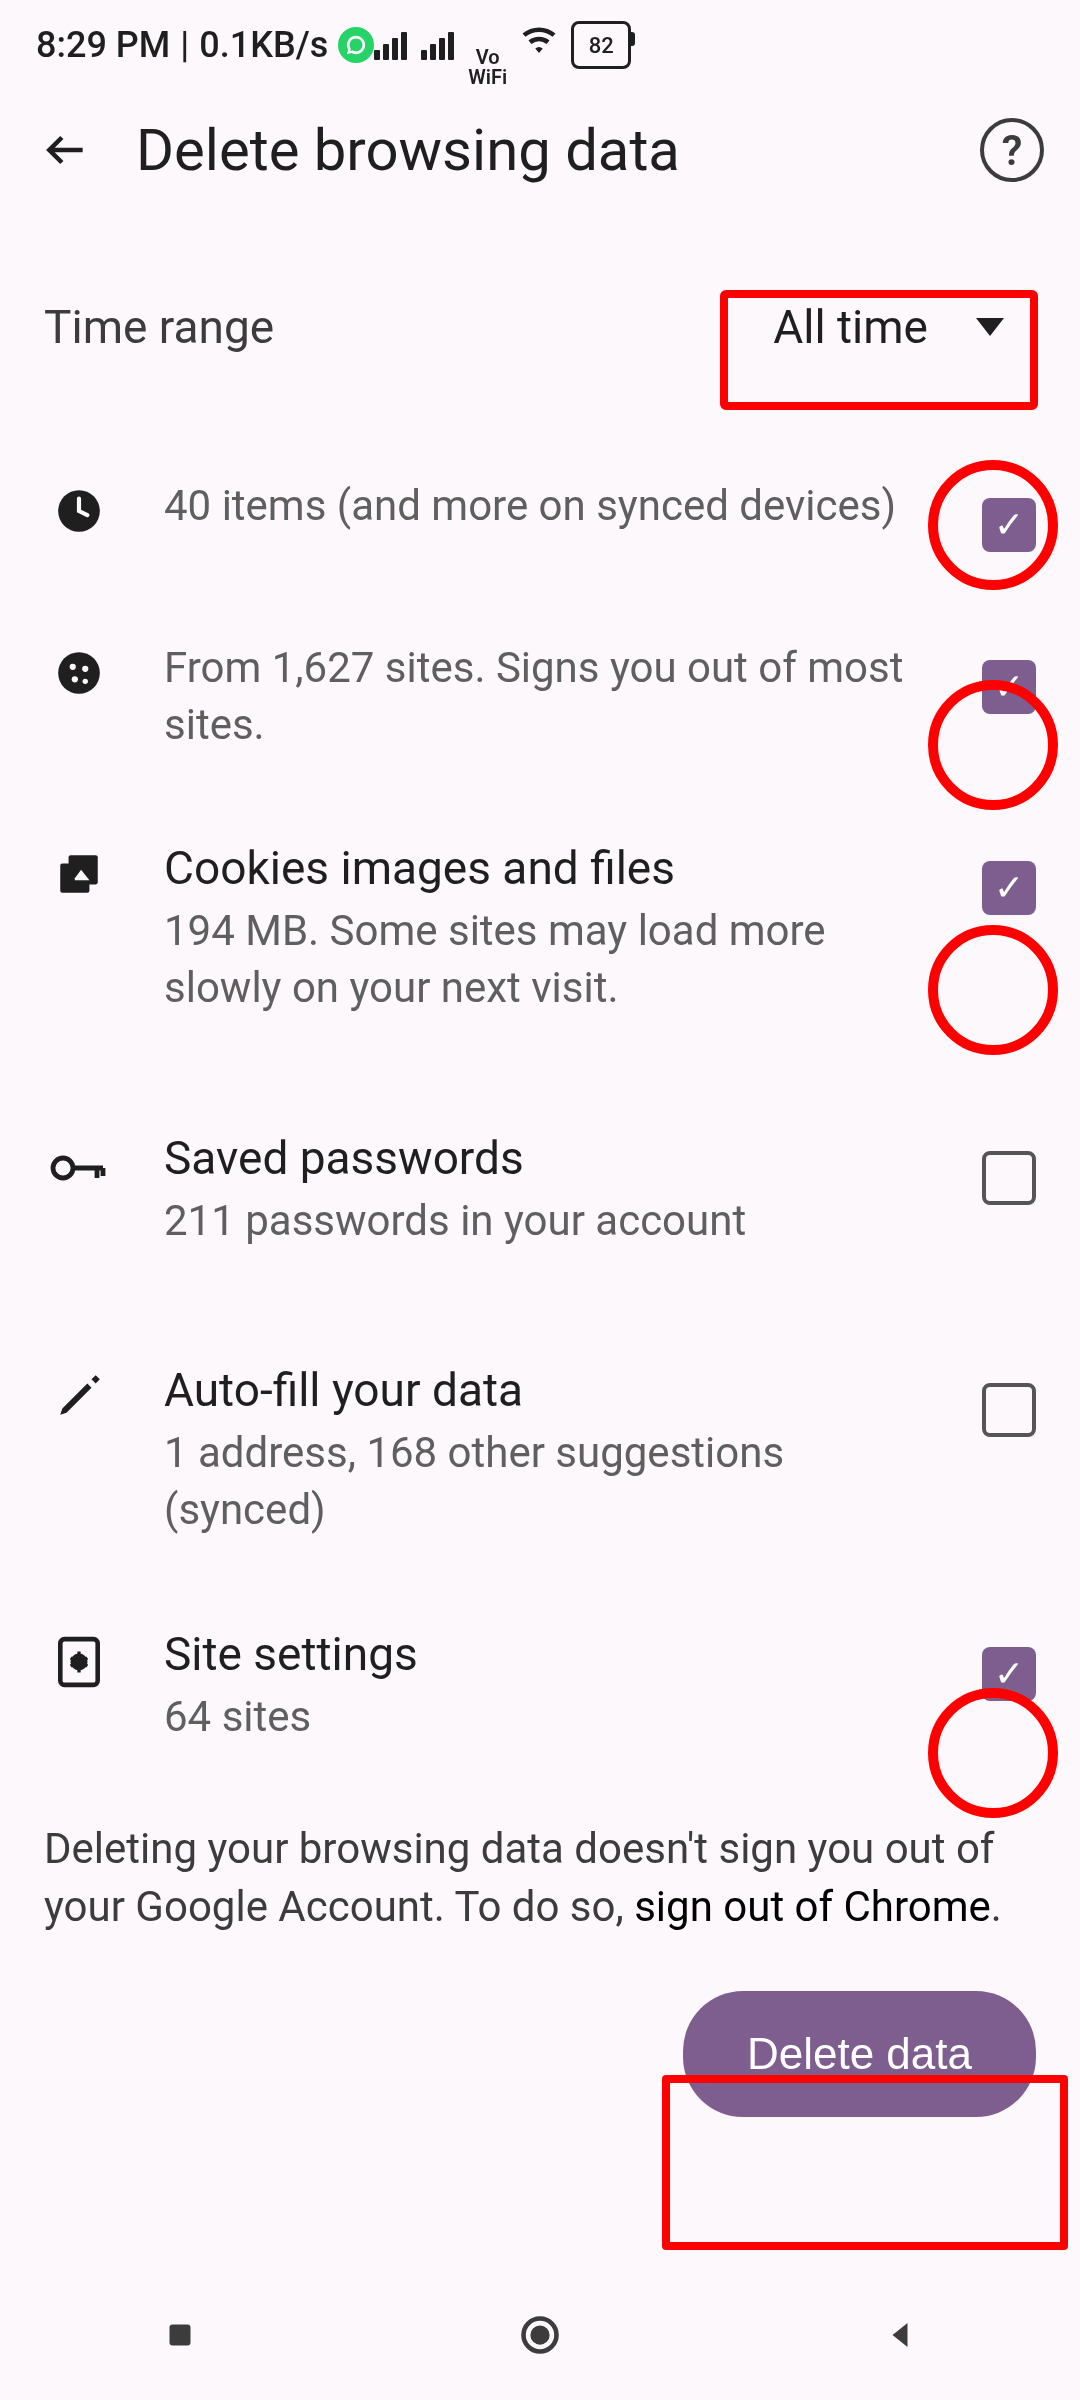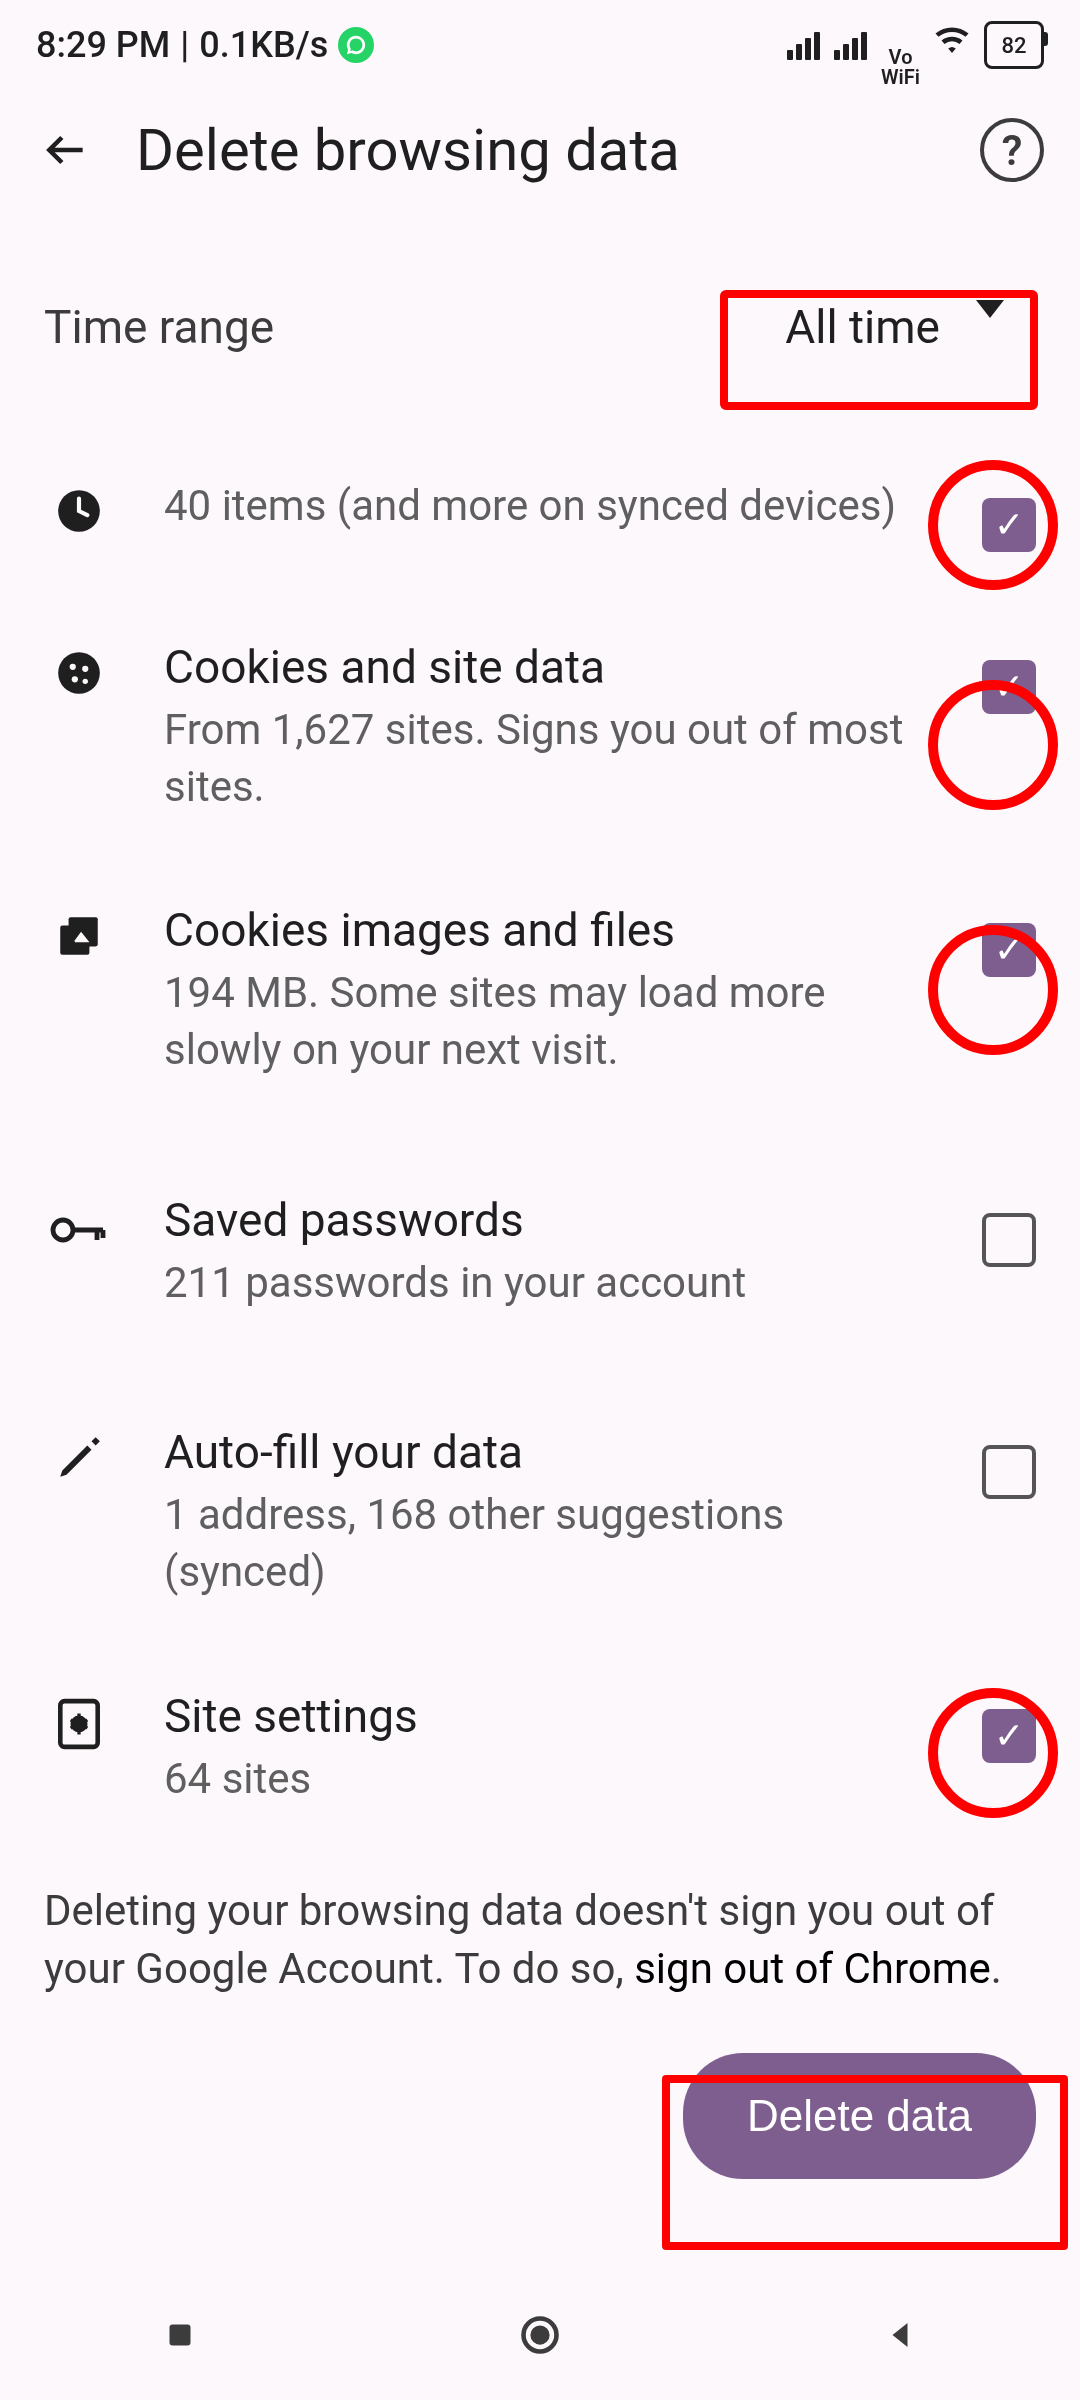--- a/index.html
+++ b/index.html
@@ -10,26 +10,25 @@
       font-family: 'Roboto', 'Segoe UI', Arial, sans-serif;
       color: #1f1f1f;
       overflow: hidden;
       position: relative;
     }
     
     .status-bar {
       height: 90px;
       display: flex;
       align-items: center;
-      justify-content: space-between;
+      justify-content: flex-start;
       padding: 0 36px;
       font-size: 36px;
       font-weight: 500;
       color: #1f1f1f;
-      gap: 26px;
     }
     .status-left { display: flex; align-items: center; gap: 10px; }
     .status-right { display: flex; align-items: center; gap: 14px; }
     .whatsapp-icon {
       width: 36px; height: 36px; border-radius: 50%;
       background: #25D366; display: flex; align-items: center; justify-content: center;
     }
     .signal-bars { display: flex; align-items: flex-end; gap: 3px; height: 30px; }
     .signal-bars span { width: 6px; background: #1f1f1f; border-radius: 1px; }
     .signal-bars span:nth-child(1){height:10px} .signal-bars span:nth-child(2){height:16px}
@@ -54,21 +53,21 @@
       display: flex; align-items: center; justify-content: center;
       font-size: 42px; font-weight: 600; color: #3c3c3c;
     }
     
     .time-range-row {
       display: flex; align-items: center; justify-content: space-between;
       padding: 70px 44px 30px 44px;
     }
     .time-range-label { font-size: 46px; color: #3c3c3c; }
     .time-range-select {
-      display: flex; align-items: flex-start; gap: 36px;
+      display: flex; align-items: center; gap: 48px;
       font-size: 46px; color: #1f1f1f; padding: 20px 32px;
     }
     .dropdown-triangle { width:0;height:0;border-left:14px solid transparent;border-right:14px solid transparent;border-top:18px solid #1f1f1f; }
     
     .data-list { padding: 30px 0 0 0; }
     .data-item {
       display: flex; align-items: flex-start; gap: 50px;
       padding: 44px 44px 44px 44px;
     }
     .item-icon { width: 70px; display:flex; align-items:flex-start; justify-content:center; padding-top:8px; flex-shrink:0; }
@@ -184,21 +183,20 @@
     <div class="item-icon">
       <svg width="50" height="50" viewBox="0 0 24 24" fill="#1f1f1f">
           <circle cx="12" cy="12" r="10"></circle>
           <circle cx="9" cy="9" r="1.5" fill="#fdf8fc"></circle>
           <circle cx="15" cy="10" r="1.5" fill="#fdf8fc"></circle>
           <circle cx="10" cy="15" r="1.5" fill="#fdf8fc"></circle>
           <circle cx="15" cy="16" r="1.3" fill="#fdf8fc"></circle>
         </svg>
     </div>
     <div class="item-text">
-      <div class="item-title">Cookies and site data</div>
       <div class="item-subtitle">From 1,627 sites. Signs you out of most sites.</div>
     </div>
     <div class="item-checkbox checked">
       <span class="checkmark">✓</span>
     </div>
   </div>
 
   <div class="data-item">
     <div class="item-icon">
       <svg width="50" height="50" viewBox="0 0 24 24" fill="#1f1f1f">

